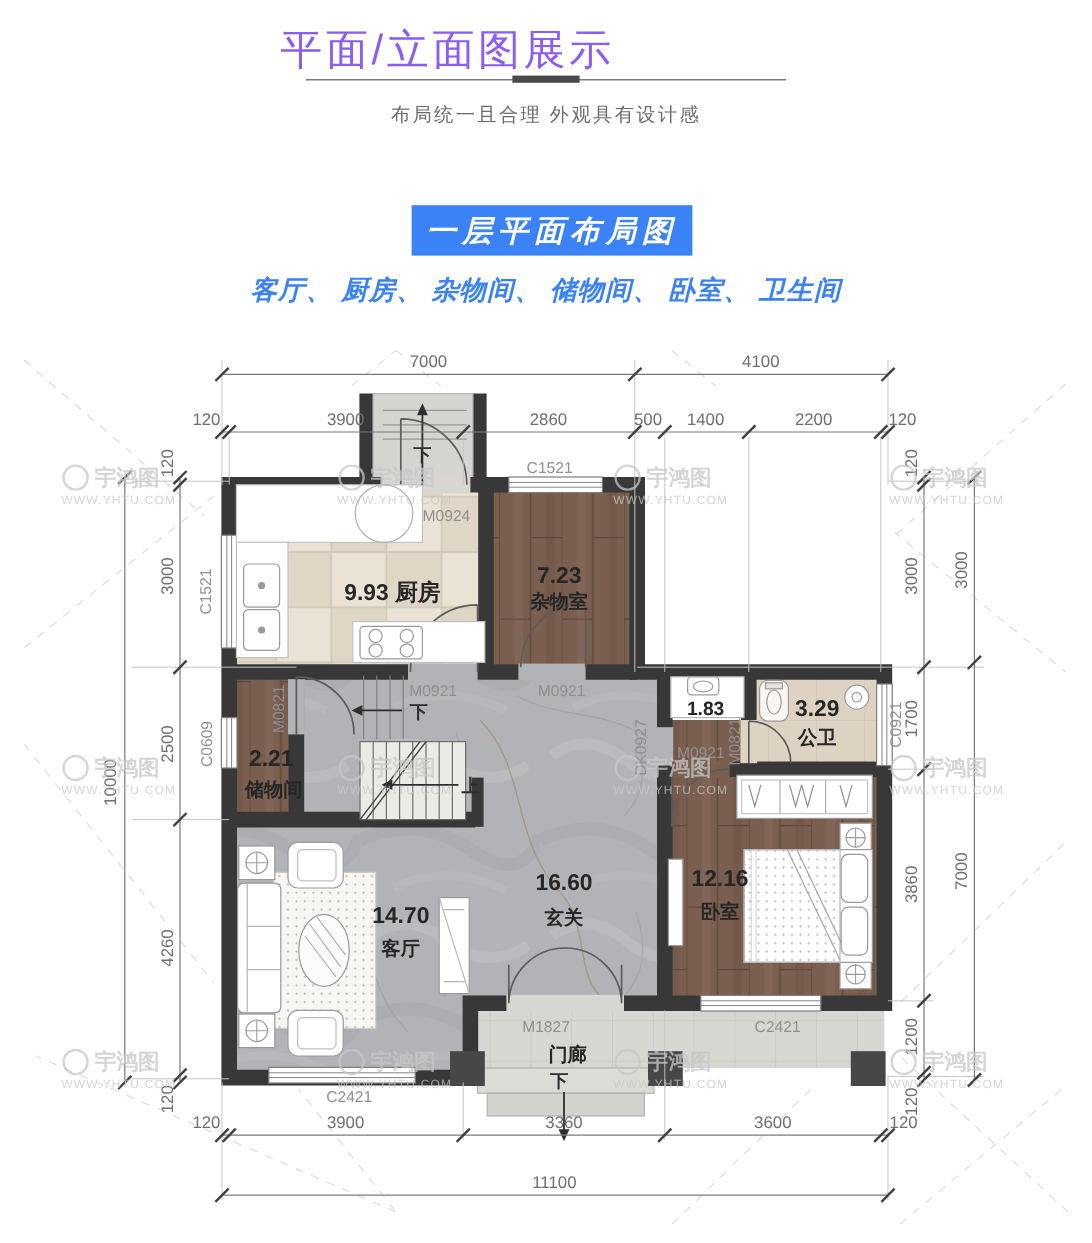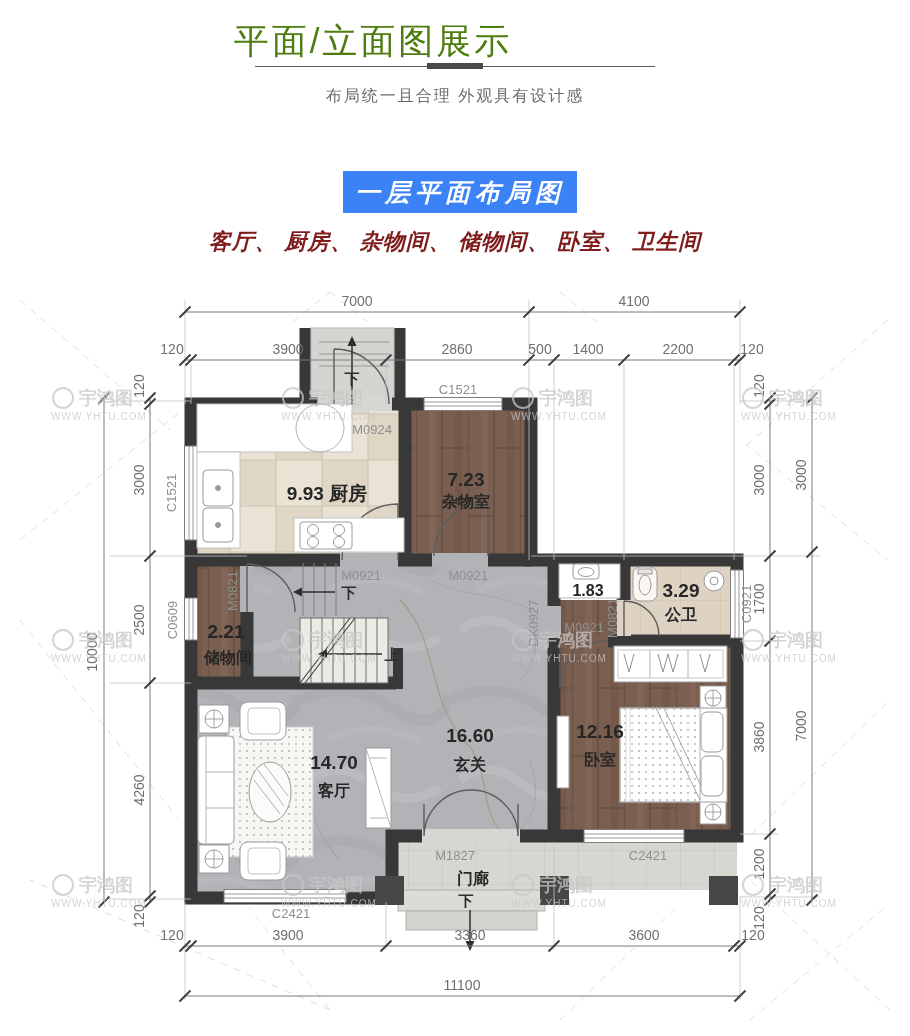--- a/index.html
+++ b/index.html
@@ -1,24 +1,24 @@
 <!DOCTYPE html>
 <html><head>
 <meta charset="utf-8">
 <style>
   html,body{margin:0;padding:0;background:#ffffff;}
   body{width:910px;height:1036px;position:relative;font-family:"Liberation Sans",sans-serif;overflow:hidden;}
-  .hdr-title{position:absolute;top:18px;left:0;width:746px;text-align:center;font-size:35px;color:#4d7c0f;letter-spacing:3px;font-family:"Liberation Sans",sans-serif;}
+  .hdr-title{position:absolute;top:18px;left:0;width:746px;text-align:center;font-size:35px;color:#8b5cf6;letter-spacing:3px;font-family:"Liberation Sans",sans-serif;}
   .hdr-rule{position:absolute;top:66px;left:255px;width:400px;height:1px;background:#5a5a5a;}
   .hdr-rule-bold{position:absolute;top:63px;left:427px;width:56px;height:6px;background:#4a4a4a;}
   .hdr-sub{position:absolute;top:86px;left:0;width:910px;text-align:center;font-size:16px;color:#6b6b6b;letter-spacing:2px;}
   .banner{position:absolute;top:171px;left:343px;width:234px;height:42px;background:#3b82f6;color:#ffffff;
           display:flex;align-items:center;justify-content:center;font-size:25px;letter-spacing:5px;
           font-family:"Liberation Serif",serif;font-style:italic;font-weight:600;}
-  .rooms-line{position:absolute;top:227px;left:0;width:910px;text-align:center;font-size:22px;color:#7f1d1d;
+  .rooms-line{position:absolute;top:227px;left:0;width:910px;text-align:center;font-size:22px;color:#3b82f6;
           letter-spacing:1px;font-family:"Liberation Serif",serif;font-style:italic;font-weight:700;}
   svg text{font-family:"Liberation Sans",sans-serif;}
   .dim{font-size:14px;fill:#6f6f6f;}
   .tag{font-size:13px;fill:#8f8f8f;}
   .area{font-size:19px;fill:#262626;font-weight:bold;}
   .rname{font-size:16px;fill:#262626;font-weight:bold;}
   .sdir{font-size:15px;fill:#2e2e2e;font-weight:bold;}
   .wmA{font-size:18px;font-weight:bold;fill:#c7c7c7;}
   .wmB{font-size:10px;fill:#c7c7c7;letter-spacing:1px;}
 </style>

